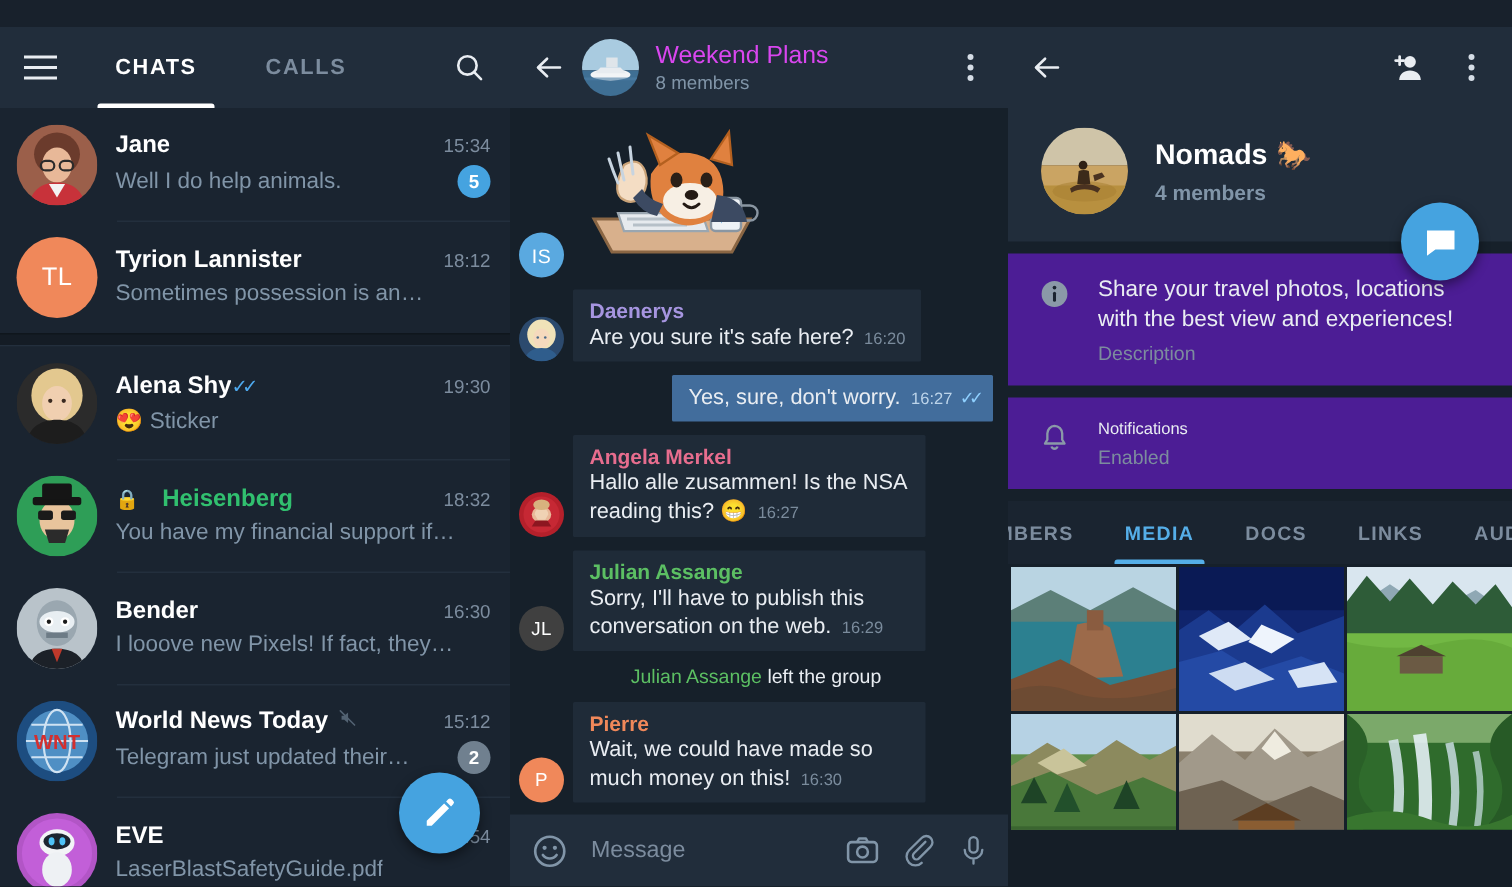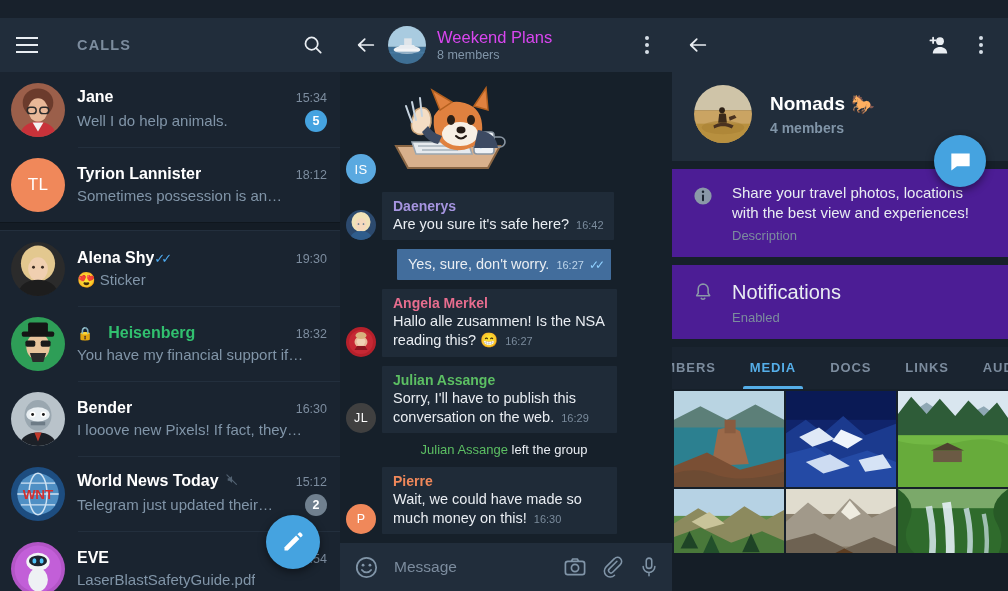--- a/index.html
+++ b/index.html
@@ -85,21 +85,21 @@
 
   .msgs { flex: 1; overflow: hidden; padding: 8px 10px 4px 6px; position: relative; }
   .msg { display: flex; align-items: flex-end; margin-bottom: 9px; }
   .msg .avatar { width: 30px; height: 30px; margin-right: 6px; flex: 0 0 auto; }
   .bubble { background: #1f2b38; border-radius: 1px; padding: 6px 10px 6px 11px;
             max-width: 235px; position: relative; }
   .bubble .sender { font-size: 14px; font-weight: bold; margin-bottom: 1px; }
   .bubble .text { font-size: 14.5px; color: #e9edf2; line-height: 1.32; }
   .bubble .time { font-size: 11px; color: #7a8b9c; margin-left: 7px; white-space: nowrap;
                   display: inline-block; vertical-align: baseline; }
-  .msg.out { justify-content: center; }
+  .msg.out { justify-content: flex-end; }
   .msg.out .bubble { background: #426d9c; }
   .msg.out .bubble .time { color: #bcd4ea; }
   .msg.out .ck { color: #8fd0ff; font-size: 12px; letter-spacing: -4px; margin-left: 5px; }
   .sticker-wrap { display: flex; align-items: flex-end; margin-bottom: 8px; }
   .sticker-wrap .avatar { width: 30px; height: 30px; margin-right: 6px; }
   .sys-msg { text-align: center; font-size: 13px; color: #e9edf2; margin: 2px 0 10px; }
   .sys-msg b { color: #5cbf63; font-weight: normal; }
 
   .composer { height: 48px; background: #212d3b; display: flex; align-items: center;
               padding: 0 12px 0 14px; flex: 0 0 auto; }
@@ -144,20 +144,21 @@
 <div class="app">
 
   <div class="panel-list">
     <div class="statusbar"></div>
 
     <div class="list-header">
       <div class="burger icon-btn">
         <i></i>
       </div>
       <div class="tabs">
+        <div class="tab chats">CHATS</div>
         <div class="tab calls">CALLS</div>
       </div>
       <div class="search-btn icon-btn">
         <svg width="22" height="22" viewBox="0 0 24 24">
           <circle cx="10.5" cy="10.5" r="6.7" fill="none" stroke="#e9edf2" stroke-width="1.9"></circle>
           <line x1="15.4" y1="15.4" x2="20.4" y2="20.4" stroke="#e9edf2" stroke-width="1.9" stroke-linecap="round"></line>
         </svg>
       </div>
     </div>
 
@@ -374,21 +375,21 @@
           <div class="avatar"><svg viewBox="0 0 60 60" width="100%" height="100%">
               <rect width="60" height="60" fill="#2c4a6e"></rect>
               <ellipse cx="30" cy="24" rx="19" ry="20" fill="#f0e2b8"></ellipse>
               <ellipse cx="30" cy="29" rx="11" ry="13" fill="#f5d9bd"></ellipse>
               <circle cx="25" cy="28" r="1.7" fill="#4a6a88"></circle>
               <circle cx="35" cy="28" r="1.7" fill="#4a6a88"></circle>
               <path d="M8 60c0-12 10-18 22-18s22 6 22 18z" fill="#2f5d8c"></path>
             </svg></div>
           <div class="bubble">
             <div class="sender" style="color:#a695e0">Daenerys</div>
-            <div class="text">Are you sure it's safe here?<span class="time">16:42</span></div>
+            <div class="text">Are you sure it's safe here?<span class="time">16:20</span></div>
           </div>
         </div>
         <div class="msg out">
           <div class="bubble">
             <div class="text">Yes, sure, don't worry.<span class="time">16:27</span><span class="ck">✓✓</span></div>
           </div>
         </div>
         <div class="msg in">
           <div class="avatar"><svg viewBox="0 0 60 60" width="100%" height="100%">
               <rect width="60" height="60" fill="#b5202b"></rect>
@@ -518,21 +519,21 @@
     </div>
 
     <div class="info-block">
       <div class="ic">
         <svg width="22" height="22" viewBox="0 0 24 24">
           <path d="M12 3.2a5.6 5.6 0 0 1 5.6 5.6v4.4l1.7 2.8H5.1l1.7-2.8V8.8A5.6 5.6 0 0 1 12 3.2z" fill="none" stroke="#8a99a8" stroke-width="1.7" stroke-linejoin="round"></path>
           <path d="M9.8 18.2a2.3 2.3 0 0 0 4.4 0" fill="none" stroke="#8a99a8" stroke-width="1.7"></path>
         </svg>
       </div>
       <div>
-        <div class="info-main" style="font-size:20px">Notifications</div>
+        <div class="info-main" style="font-size:11px">Notifications</div>
         <div class="info-sub">Enabled</div>
       </div>
     </div>
 
     <div class="info-tabs" id="info-tabs">
         <div class="itab" style="margin-left: -46px;">MEMBERS</div>
         <div class="itab active">MEDIA</div>
         <div class="itab">DOCS</div>
         <div class="itab">LINKS</div>
         <div class="itab">AUDIO</div>

